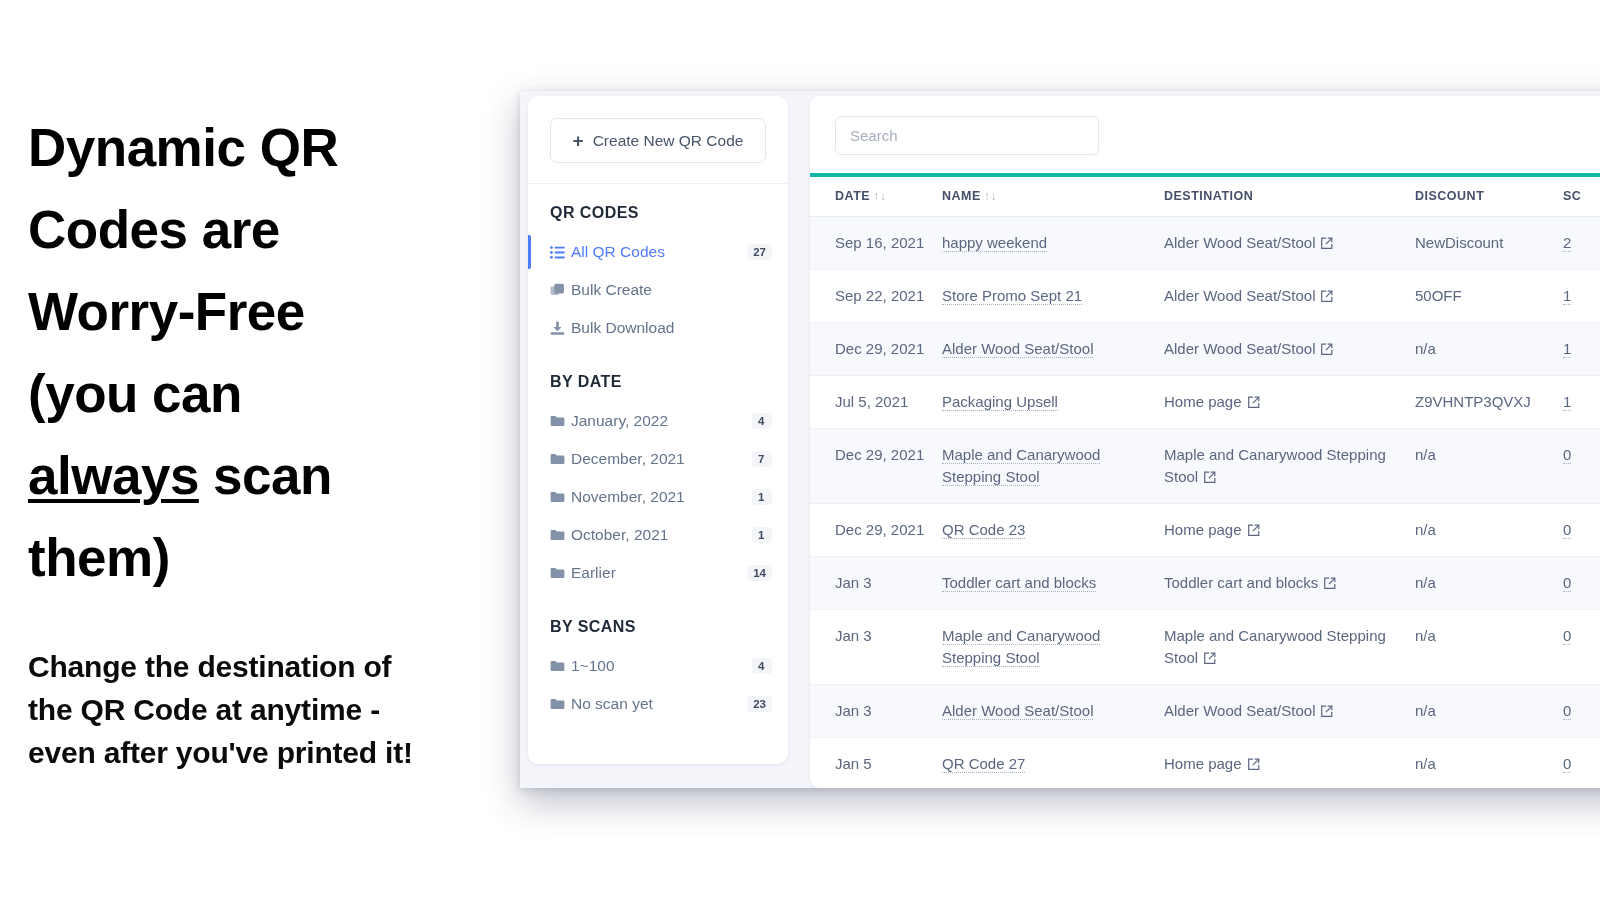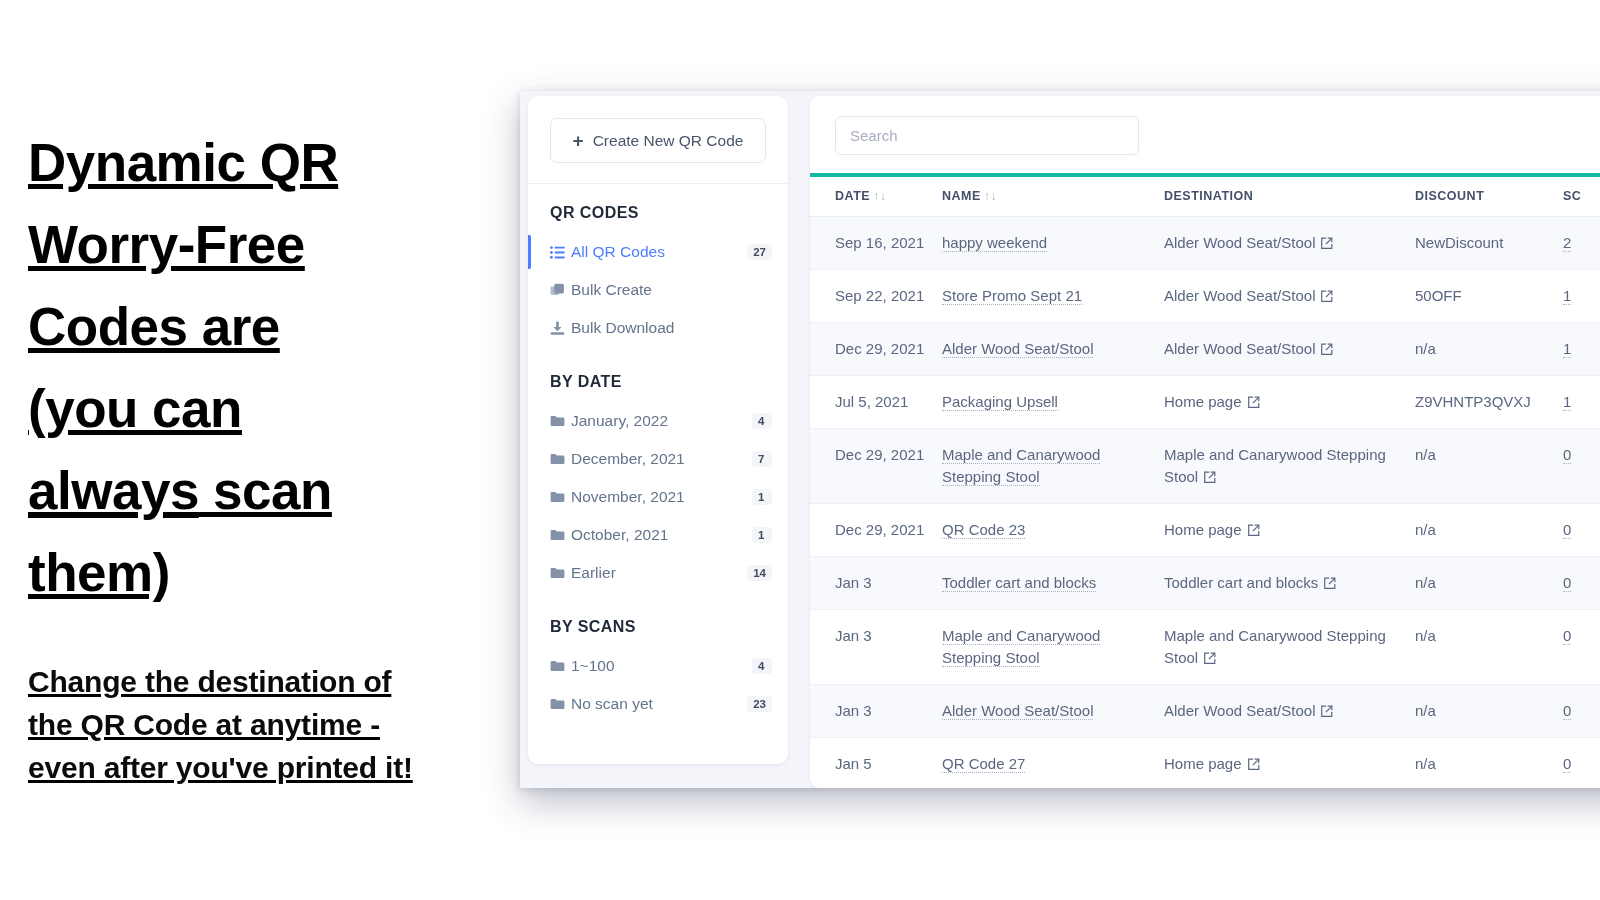--- a/index.html
+++ b/index.html
@@ -5,21 +5,21 @@
   * { box-sizing: border-box; margin: 0; padding: 0; }
   html, body {
     width: 1600px; height: 900px;
     background: #ffffff;
     font-family: "Liberation Sans", sans-serif;
     overflow: hidden;
   }
   .stage { position: relative; width: 1600px; height: 900px; }
 
   
-  .copy { position: absolute; left: 28px; top: 122px; width: 460px; text-decoration: underline; }
+  .copy { position: absolute; left: 28px; top: 107px; width: 460px; }
   .headline {
     font-size: 53px;
     line-height: 82px;
     font-weight: 700;
     color: #000000;
     letter-spacing: -0.5px;
   }
   .headline .u { text-decoration: underline; text-underline-offset: 5px; text-decoration-thickness: 4px; text-align: center; }
   .subcopy {
     margin-top: 46px;
@@ -98,21 +98,21 @@
     position: absolute;
     left: 290px; top: 5px;
     width: 900px; height: 692px;
     background: #ffffff;
     border-radius: 10px 0 0 10px;
     box-shadow: 0 1px 3px rgba(60,72,110,0.10);
     overflow: hidden;
   }
   .tc-top { padding: 20px 0 18px 25px; }
   .search-box {
-    width: 304px; height: 39px;
+    width: 264px; height: 39px;
     border: 1px solid #e4e7ee; border-radius: 6px;
     background: #fff; padding: 0 14px;
     font-size: 15px; color: #334155;
     font-family: "Liberation Sans", sans-serif;
     outline: none;
   }
   .search-box::placeholder { color: #a6aebd; }
 
   table { width: 100%; border-collapse: collapse; table-layout: fixed; }
   thead th {
@@ -157,22 +157,22 @@
   col.c-scan { width: 147px; }
 </style>
 </head>
 <body>
 
 <div class="stage">
 
   <div class="copy">
     <div class="headline">
       <div>Dynamic QR</div>
+      <div>Codes are</div>
       <div>Worry-Free</div>
-      <div>Codes are</div>
       <div>(you can</div>
       <div><span class="u">always</span><span> scan</span></div>
       <div>them)</div>
     </div>
     <div class="subcopy">
       <div>Change the destination of</div>
       <div>the QR Code at anytime -</div>
       <div>even after you've printed it!</div>
     </div>
   </div>

